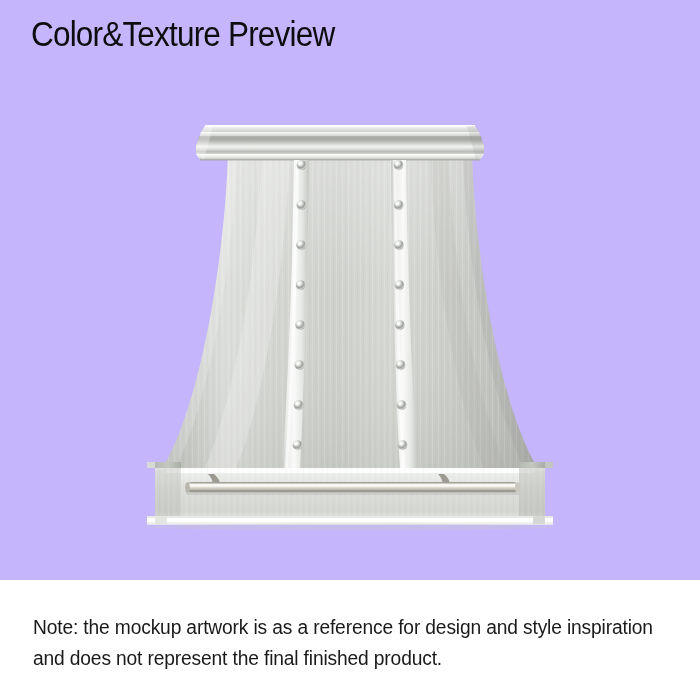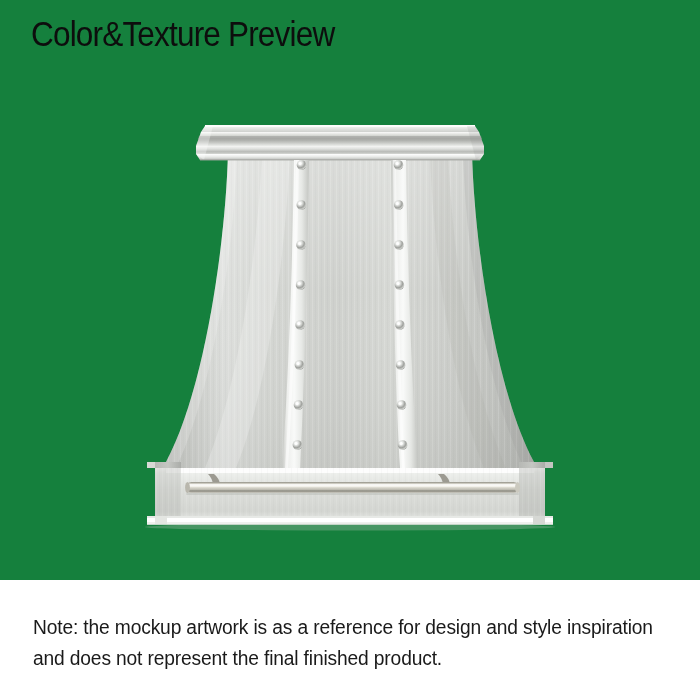--- a/index.html
+++ b/index.html
@@ -12,21 +12,21 @@
     height: 700px;
     overflow: hidden;
     font-family: "Liberation Sans", sans-serif;
     -webkit-font-smoothing: antialiased;
   }
 
   #preview-page {
     position: relative;
     width: 700px;
     height: 580px;
-    background: #15803d;
+    background: #c4b5fd;
   }
 
   
   #page-title {
     position: absolute;
     left: 31px;
     top: 14px;
     font-family: "Liberation Sans", sans-serif;
     font-size: 35px;
     font-weight: 400;

